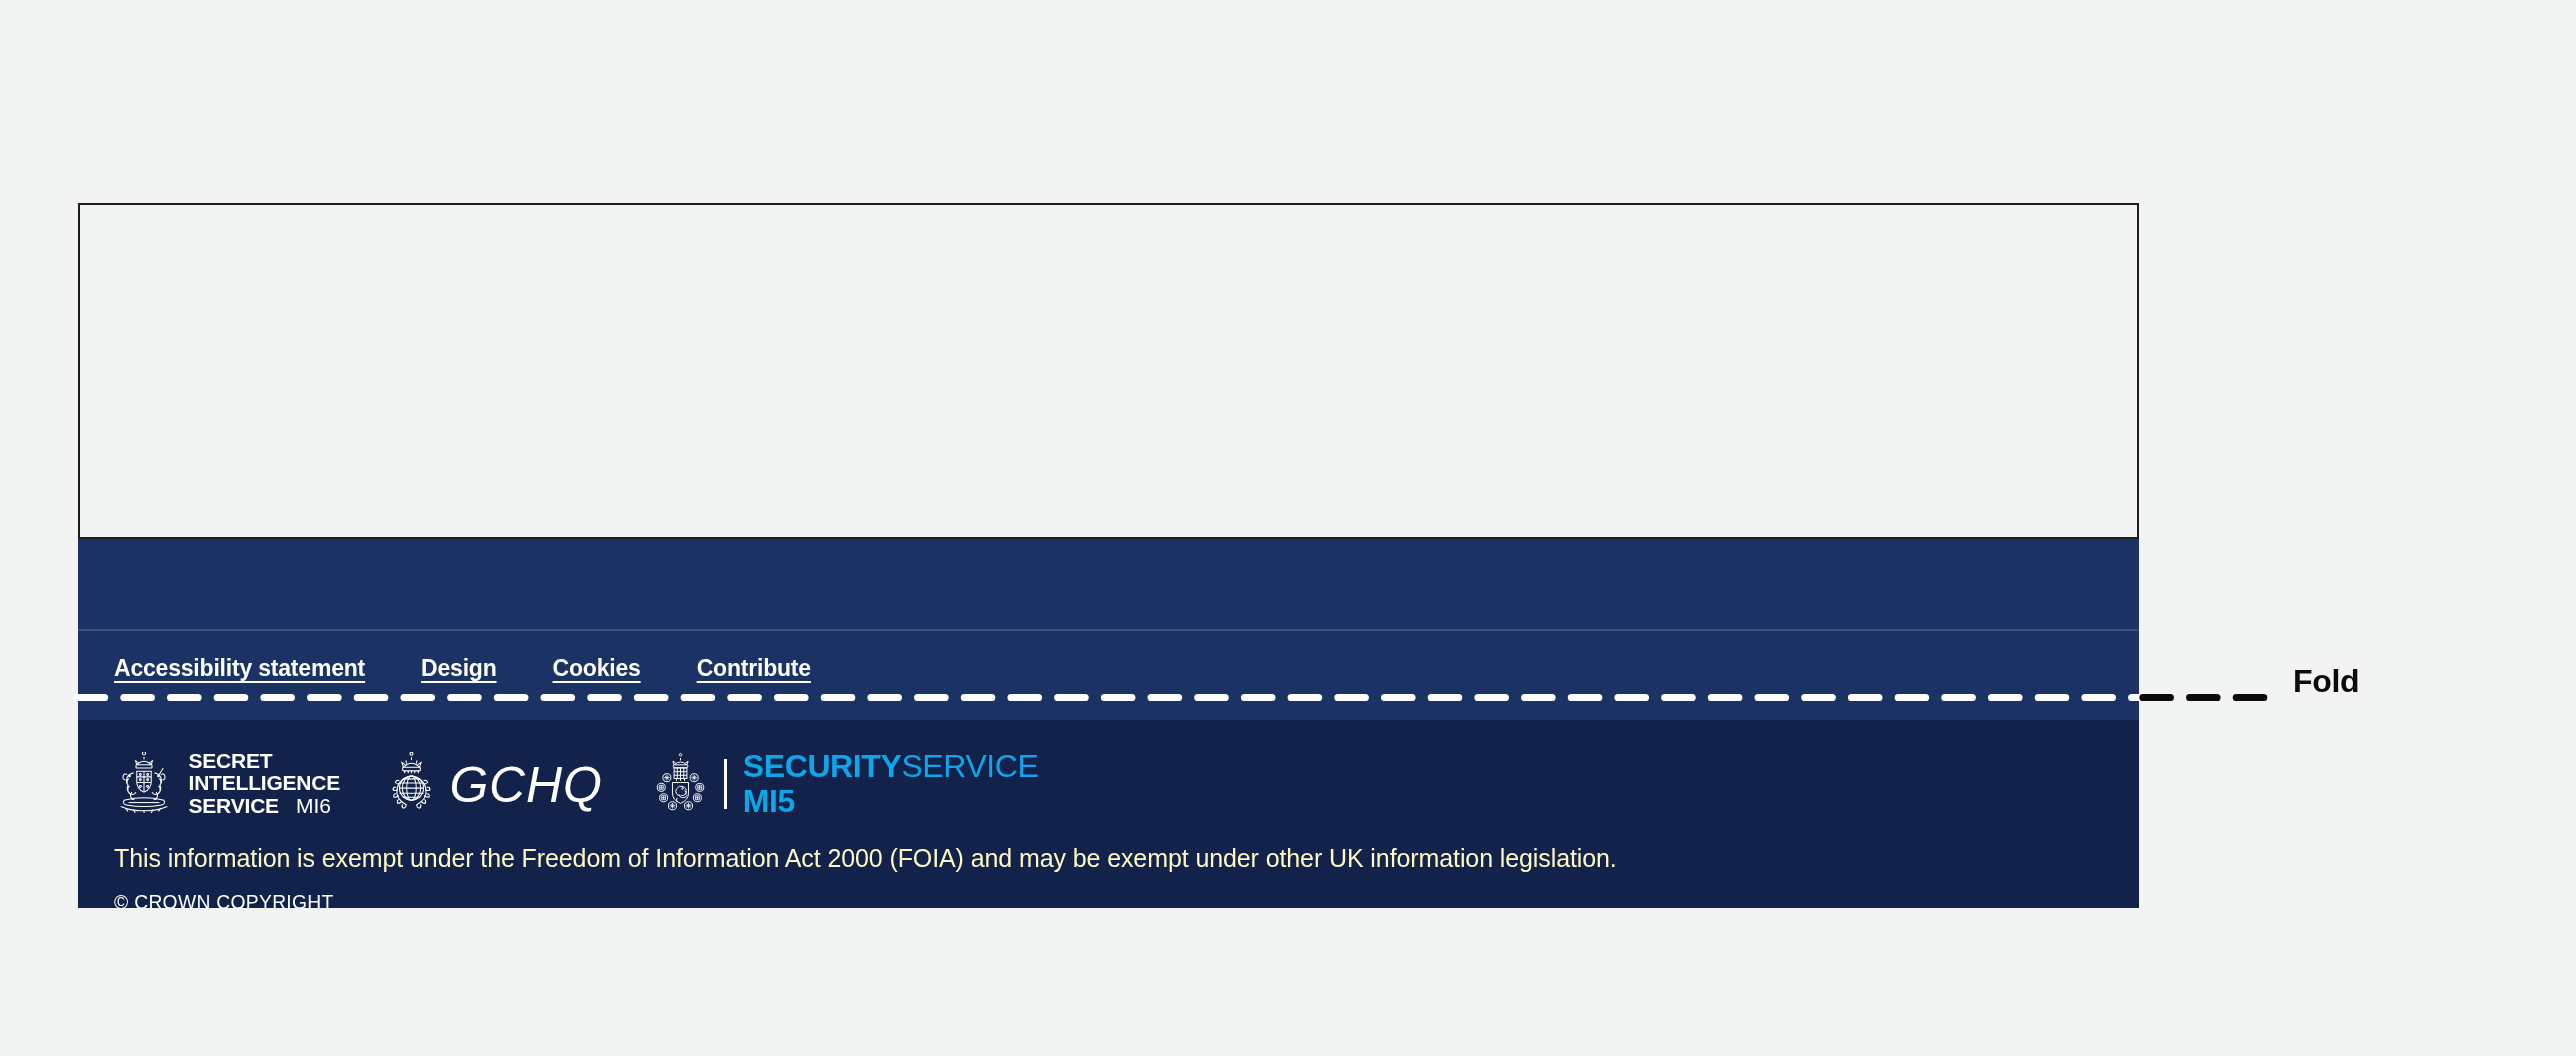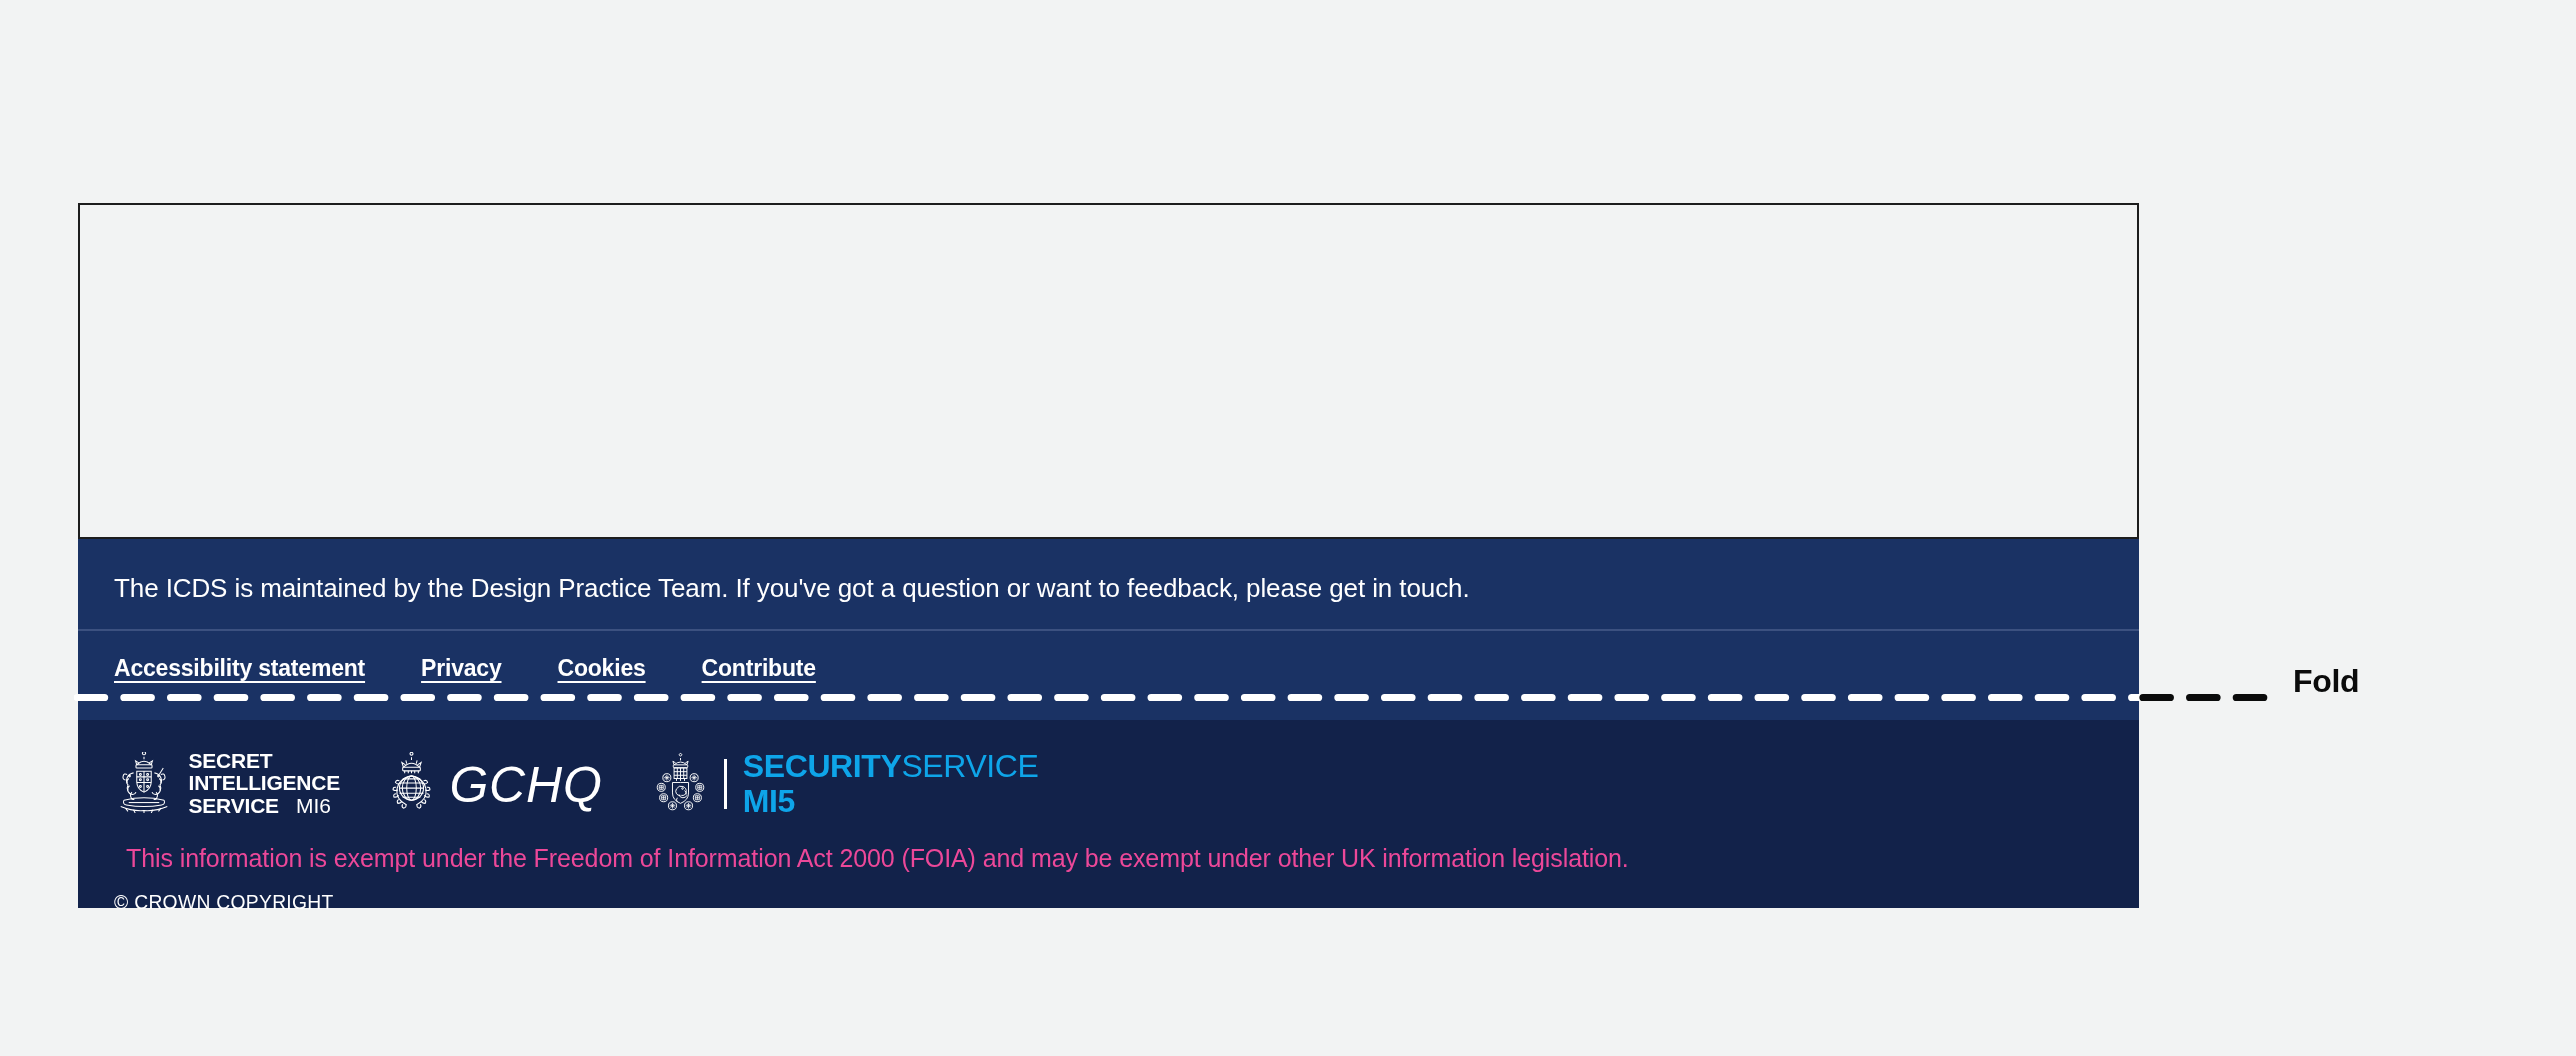--- a/index.html
+++ b/index.html
@@ -147,23 +147,23 @@
     line-height: 1.08;
     letter-spacing: -0.4px;
     text-transform: uppercase;
   }
   .mi5-text .b { font-weight: bold; }
   .mi5-text .r { font-weight: normal; }
 
   
   .foia-text {
     position: absolute;
-    left: 48px;
+    left: 36px;
     top: 122px;
-    color: #ec4899;
+    color: #fef9c3;
     font-size: 25px;
     line-height: 1.3;
     letter-spacing: -0.1px;
     white-space: nowrap;
   }
 
   .copyright-text {
     position: absolute;
     left: 36px;
     top: 172px;
@@ -197,27 +197,26 @@
 <body>
 
 <div id="stage">
 
   <div class="page-box"></div>
 
   <div class="footer">
 
     <div class="footer-upper">
 
-      <div class="footer-message">The ICDS is maintained by the Design Practice Team. If you've got a question or want to feedback, please get in touch.</div>
 
       <div class="footer-divider"></div>
 
       <nav class="footer-links">
         <a class="footer-link">Accessibility statement</a>
-        <a class="footer-link">Privacy</a>
+        <a class="footer-link">Design</a>
         <a class="footer-link">Cookies</a>
         <a class="footer-link">Contribute</a>
       </nav>
     </div>
 
     <div class="footer-lower">
 
       <div class="logo-row">
 
         <div class="logo logo-sis">

